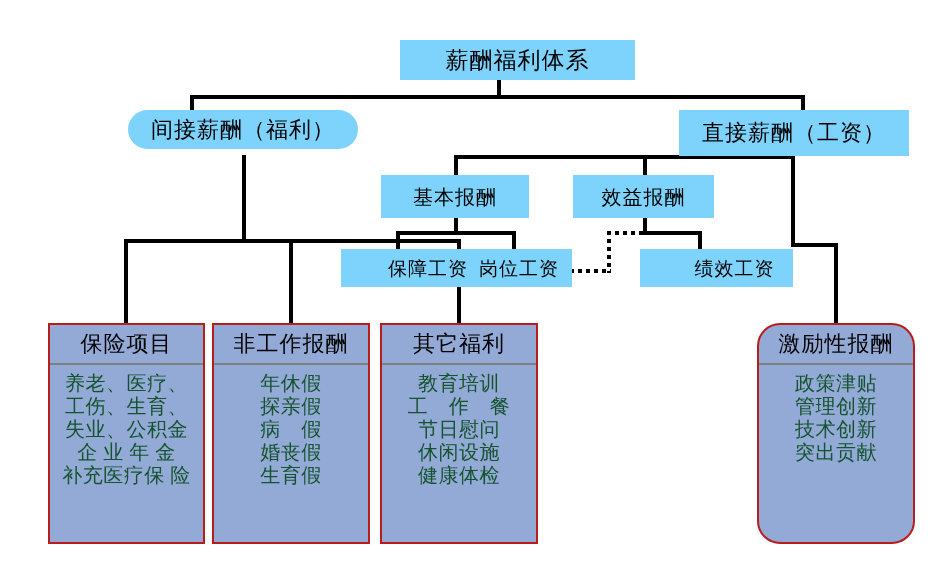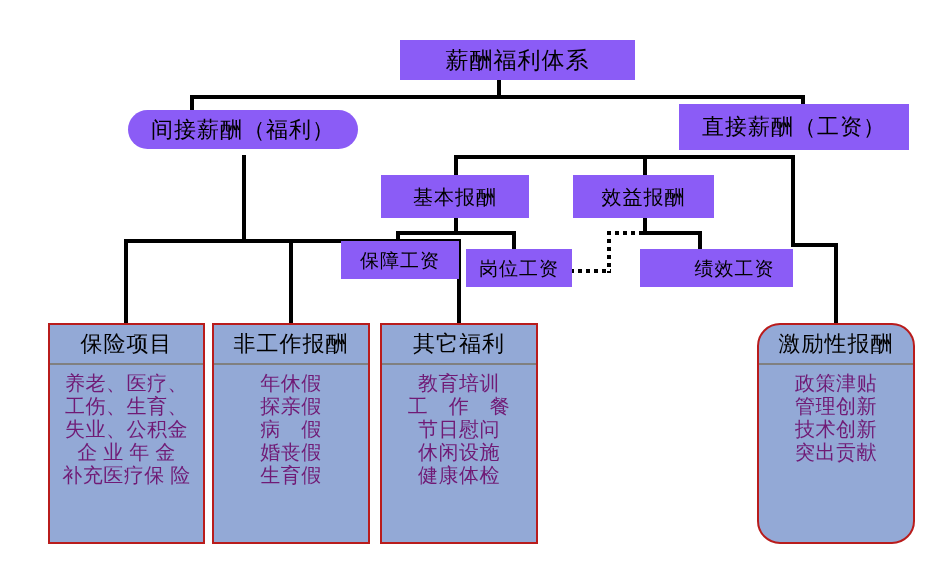--- a/index.html
+++ b/index.html
@@ -10,21 +10,21 @@
   #canvas{
     position:relative;
     width:947px;
     height:570px;
     background:#ffffff;
     overflow:hidden;
   }
   
   .node{
     position:absolute;
-    background:#8b5cf6;
+    background:#7dd3fc;
     color:#000000;
     display:flex;
     align-items:center;
     justify-content:center;
     text-align:center;
     line-height:1;
     white-space:nowrap;
     letter-spacing:1px;
     z-index:3;
   }
@@ -55,21 +55,21 @@
     box-sizing:border-box;
     color:#000;
     white-space:nowrap;
   }
   .card-body{
     flex:1 1 auto;
     padding-top:7px;
     display:flex;
     flex-direction:column;
     align-items:center;
-    color:#701a75;
+    color:#14532d;
   }
   .card-body .line{
     font-size:20px;
     line-height:23px;
     white-space:pre;
     letter-spacing:0.5px;
   }
 
   
   .seg{
@@ -126,27 +126,27 @@
   <div class="seg" style="left:698px;top:231px;width:4px;height:19px;"></div>
 
   <div class="dotseg dot-h" style="left:607px;top:231px;width:40px;height:4px;"></div>
   <div class="dotseg dot-v" style="left:607px;top:231px;width:4px;height:42px;"></div>
   <div class="dotseg dot-h" style="left:570px;top:269px;width:41px;height:4px;"></div>
 
   <div class="node lvl1" style="left:400px;top:40px;width:235px;height:40px;">薪酬福利体系</div>
 
   <div class="node lvl2" style="left:128px;top:110px;width:230px;height:39px;border-radius:21px;">间接薪酬（福利）</div>
 
-  <div class="node lvl2" style="left:679px;top:104px;width:230px;height:46px;">直接薪酬（工资）</div>
+  <div class="node lvl2" style="left:679px;top:110px;width:230px;height:46px;">直接薪酬（工资）</div>
 
   <div class="node lvl3" style="left:381px;top:175px;width:148px;height:43px;">基本报酬</div>
 
   <div class="node lvl3" style="left:573px;top:175px;width:141px;height:43px;">效益报酬</div>
 
-  <div class="node lvl4" style="left:341px;top:241px;width:118px;height:38px;">保障工资</div>
+  <div class="node lvl4" style="left:341px;top:249px;width:118px;height:38px;padding-left:28px;">保障工资</div>
 
   <div class="node lvl4" style="left:466px;top:249px;width:106px;height:38px;">岗位工资</div>
 
   <div class="node lvl4" style="left:640px;top:249px;width:117px;height:38px;padding-left:36px;">绩效工资</div>
 
   <div class="card" style="left:48px;top:323px;width:157px;height:221px;">
     <div class="card-head">保险项目</div>
     <div class="card-body">
       <div class="line">养老、医疗、</div>
       <div class="line">工伤、生育、</div>

